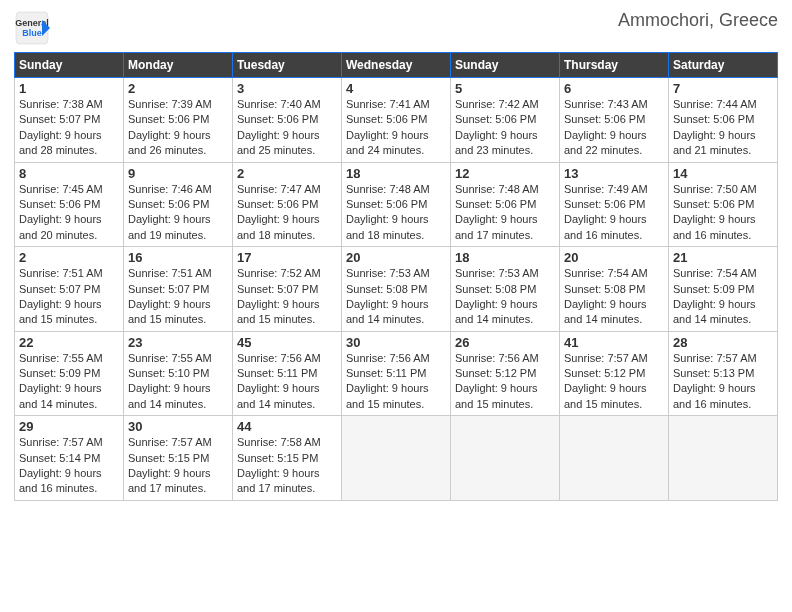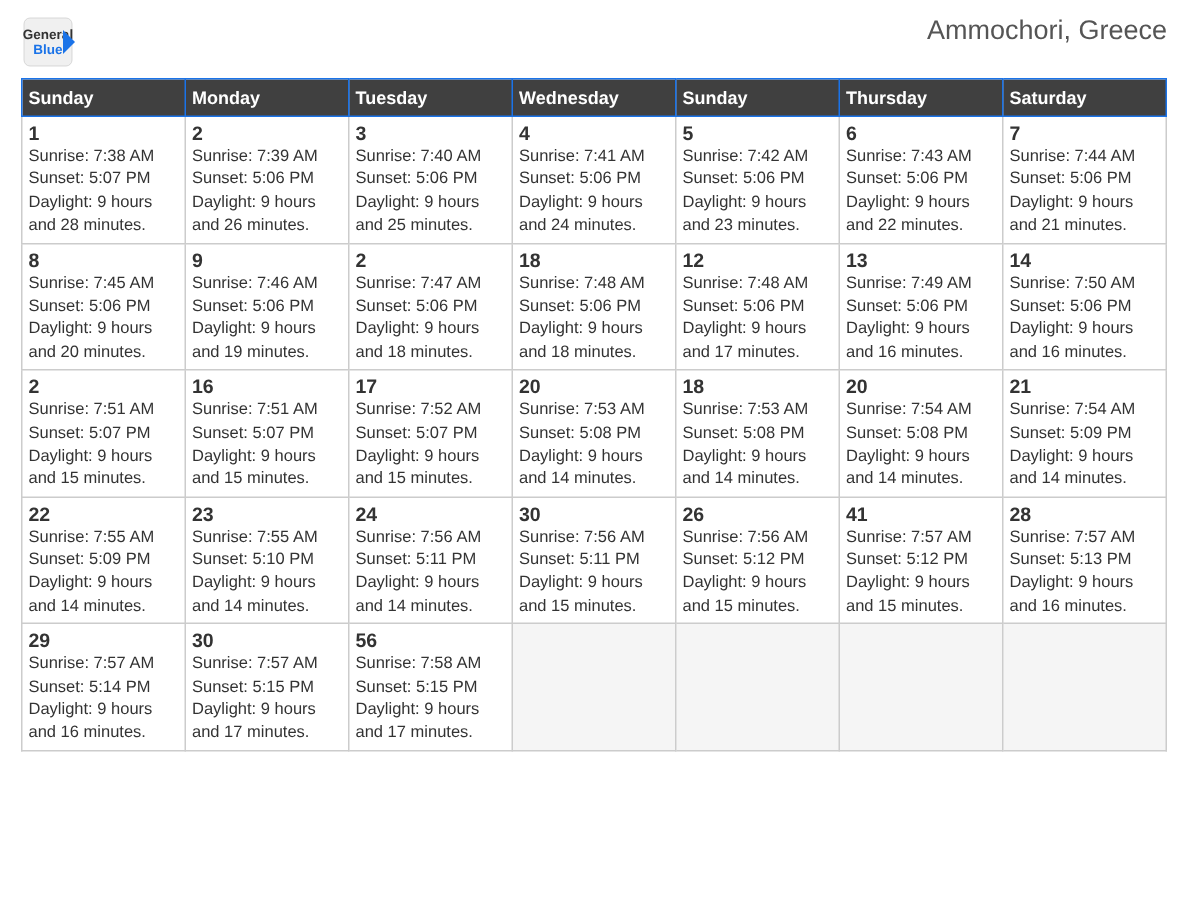--- a/index.html
+++ b/index.html
@@ -299,21 +299,21 @@
       </td>
           <td>
         <div class="day-num">23</div>
         <div class="day-info">
           Sunrise: 7:55 AM<br>
           Sunset: 5:10 PM<br>
           Daylight: 9 hours and 14 minutes.
         </div>
       </td>
           <td>
-        <div class="day-num">24</div>
+        <div class="day-num">45</div>
         <div class="day-info">
           Sunrise: 7:56 AM<br>
           Sunset: 5:11 PM<br>
           Daylight: 9 hours and 14 minutes.
         </div>
       </td>
           <td>
         <div class="day-num">30</div>
         <div class="day-info">
           Sunrise: 7:56 AM<br>
@@ -357,21 +357,21 @@
       </td>
           <td>
         <div class="day-num">30</div>
         <div class="day-info">
           Sunrise: 7:57 AM<br>
           Sunset: 5:15 PM<br>
           Daylight: 9 hours and 17 minutes.
         </div>
       </td>
           <td>
-        <div class="day-num">56</div>
+        <div class="day-num">44</div>
         <div class="day-info">
           Sunrise: 7:58 AM<br>
           Sunset: 5:15 PM<br>
           Daylight: 9 hours and 17 minutes.
         </div>
       </td>
           <td class="empty"></td>
           <td class="empty"></td>
           <td class="empty"></td>
           <td class="empty"></td>

